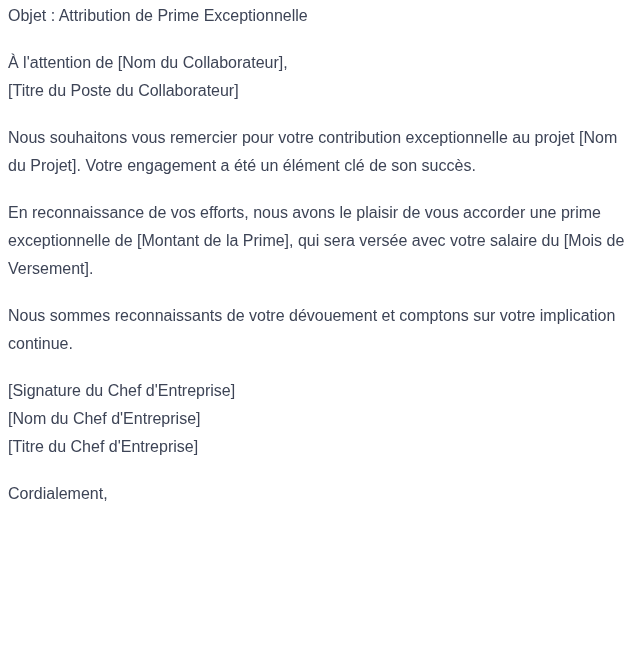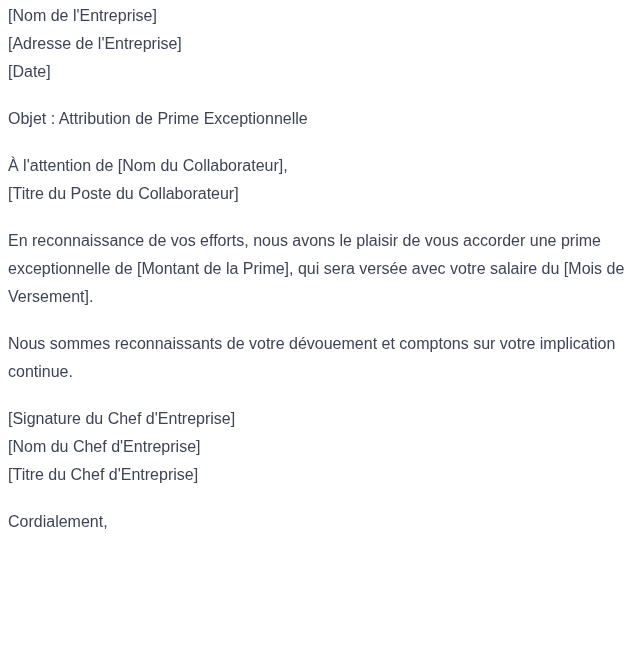--- a/index.html
+++ b/index.html
@@ -22,26 +22,25 @@
     letter-spacing: 0;
   }
   .letter p:last-child {
     margin-bottom: 0;
   }
 </style>
 </head>
 <body>
 
 <div class="letter">
-  <p>[Nom de l'Entreprise]
-[Adresse de l'Entreprise]
-[Date]</p>
   <p>Objet : Attribution de Prime Exceptionnelle</p>
   <p>À l'attention de [Nom du Collaborateur],
 [Titre du Poste du Collaborateur]</p>
+  <p>Nous souhaitons vous remercier pour votre contribution exceptionnelle au projet [Nom
+du Projet]. Votre engagement a été un élément clé de son succès.</p>
   <p>En reconnaissance de vos efforts, nous avons le plaisir de vous accorder une prime
 exceptionnelle de [Montant de la Prime], qui sera versée avec votre salaire du [Mois de
 Versement].</p>
   <p>Nous sommes reconnaissants de votre dévouement et comptons sur votre implication
 continue.</p>
   <p>[Signature du Chef d'Entreprise]
 [Nom du Chef d'Entreprise]
 [Titre du Chef d'Entreprise]</p>
   <p>Cordialement,</p>
 </div>

